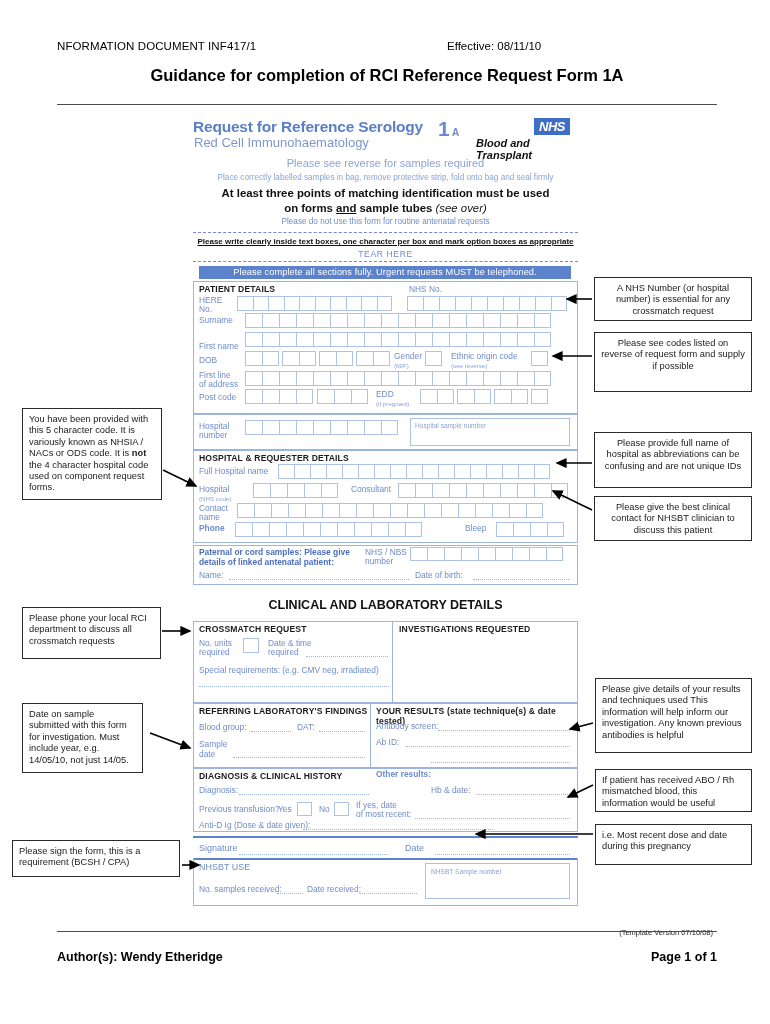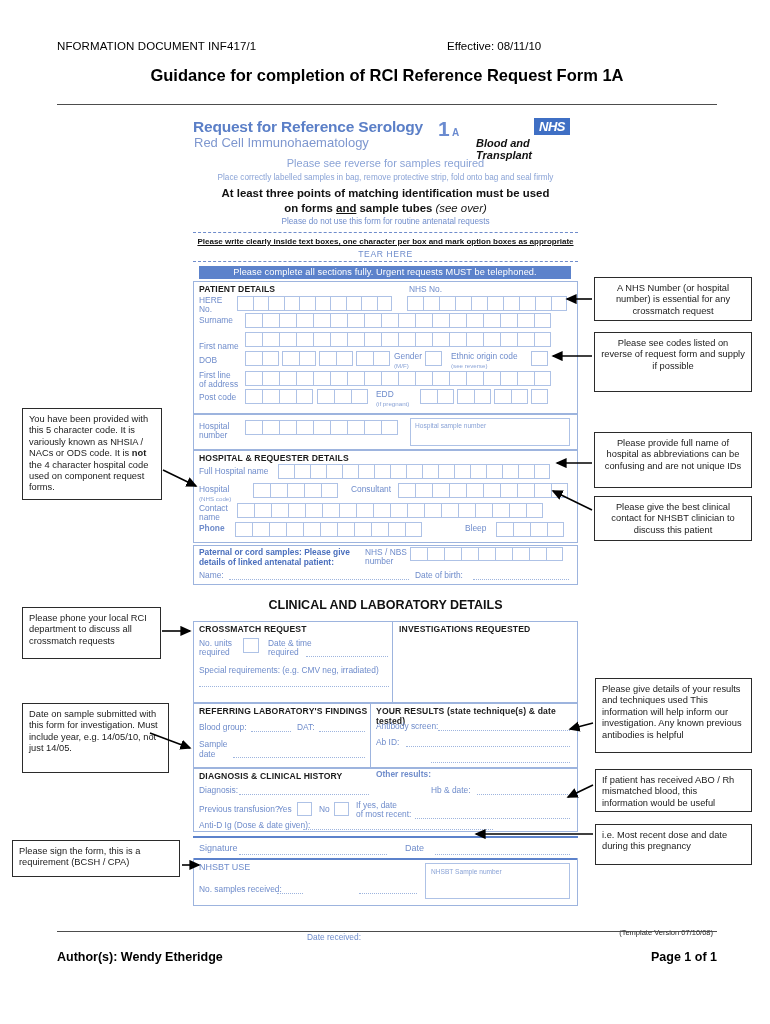--- a/index.html
+++ b/index.html
@@ -447,41 +447,41 @@
     <div class="lbl" style="left:6px;top:726px;font-size:9px;">Signature</div>
     <div class="ul" style="left:46px;top:736px;width:148px;"></div>
     <div class="lbl" style="left:212px;top:726px;font-size:9px;">Date</div>
     <div class="ul" style="left:242px;top:736px;width:135px;"></div>
     <div class="thickline" style="left:0;top:740px;width:385px;"></div>
 
     <div class="sec" style="top:740px;height:48px;border-top:none;"></div>
     <div class="lbl" style="left:6px;top:745px;font-size:9px;">NHSBT USE</div>
     <div class="lbl" style="left:6px;top:767px;">No. samples received:</div>
     <div class="ul" style="left:84px;top:775px;width:26px;"></div>
-    <div class="lbl" style="left:114px;top:767px;margin-top:48px;">Date received:</div>
+    <div class="lbl" style="left:114px;top:767px;">Date received:</div>
     <div class="ul" style="left:166px;top:775px;width:58px;"></div>
     <div class="panel" style="left:232px;top:745px;width:145px;height:36px;"></div>
     <div class="lbl-sm" style="left:238px;top:750px;font-size:6.6px;">NHSBT Sample number</div>
   </div>
 
   <div class="callout c" style="left:594px;top:277px;width:158px;height:44px;">A NHS Number (or hospital number) is essential for any crossmatch request</div>
 
   <div class="callout c" style="left:594px;top:332px;width:158px;height:60px;">Please see codes listed on reverse of request form and supply if possible</div>
 
   <div class="callout l" style="left:22px;top:408px;width:140px;height:92px;">
     <span>You have been provided with this 5 character code.  It is variously known as NHSIA / NACs or ODS code.  It is </span><b>not</b><span> the 4 character hospital code used on component request forms.</span>
   </div>
 
   <div class="callout c" style="left:594px;top:432px;width:158px;height:56px;">Please provide full name of hospital as abbreviations can be confusing and are not unique IDs</div>
 
   <div class="callout c" style="left:594px;top:496px;width:158px;height:45px;">Please give  the best clinical contact for NHSBT clinician to discuss this patient</div>
 
   <div class="callout l" style="left:22px;top:607px;width:139px;height:52px;">Please phone your local RCI department  to discuss all crossmatch requests</div>
 
-  <div class="callout l" style="left:22px;top:703px;width:147px;height:70px;">Date on sample submitted with this form for investigation. Must include year, e.g. 14/05/10, not just 14/05.</div>
+  <div class="callout l" style="left:22px;top:703px;width:121px;height:70px;">Date on sample submitted with this form for investigation. Must include year, e.g. 14/05/10, not just 14/05.</div>
 
   <div class="callout l" style="left:595px;top:678px;width:157px;height:75px;">Please give details of your results and techniques used This information will help inform our investigation. Any known previous antibodies is helpful</div>
 
   <div class="callout l" style="left:595px;top:769px;width:157px;height:43px;">If patient has received ABO / Rh mismatched blood, this information would be useful</div>
 
   <div class="callout l" style="left:595px;top:824px;width:157px;height:41px;">i.e. Most recent dose and date during this pregnancy</div>
 
   <div class="callout l" style="left:12px;top:840px;width:168px;height:37px;">Please sign the form, this is a requirement (BCSH / CPA)</div>
 
   <svg class="arrows" viewBox="0 0 770 1024">

